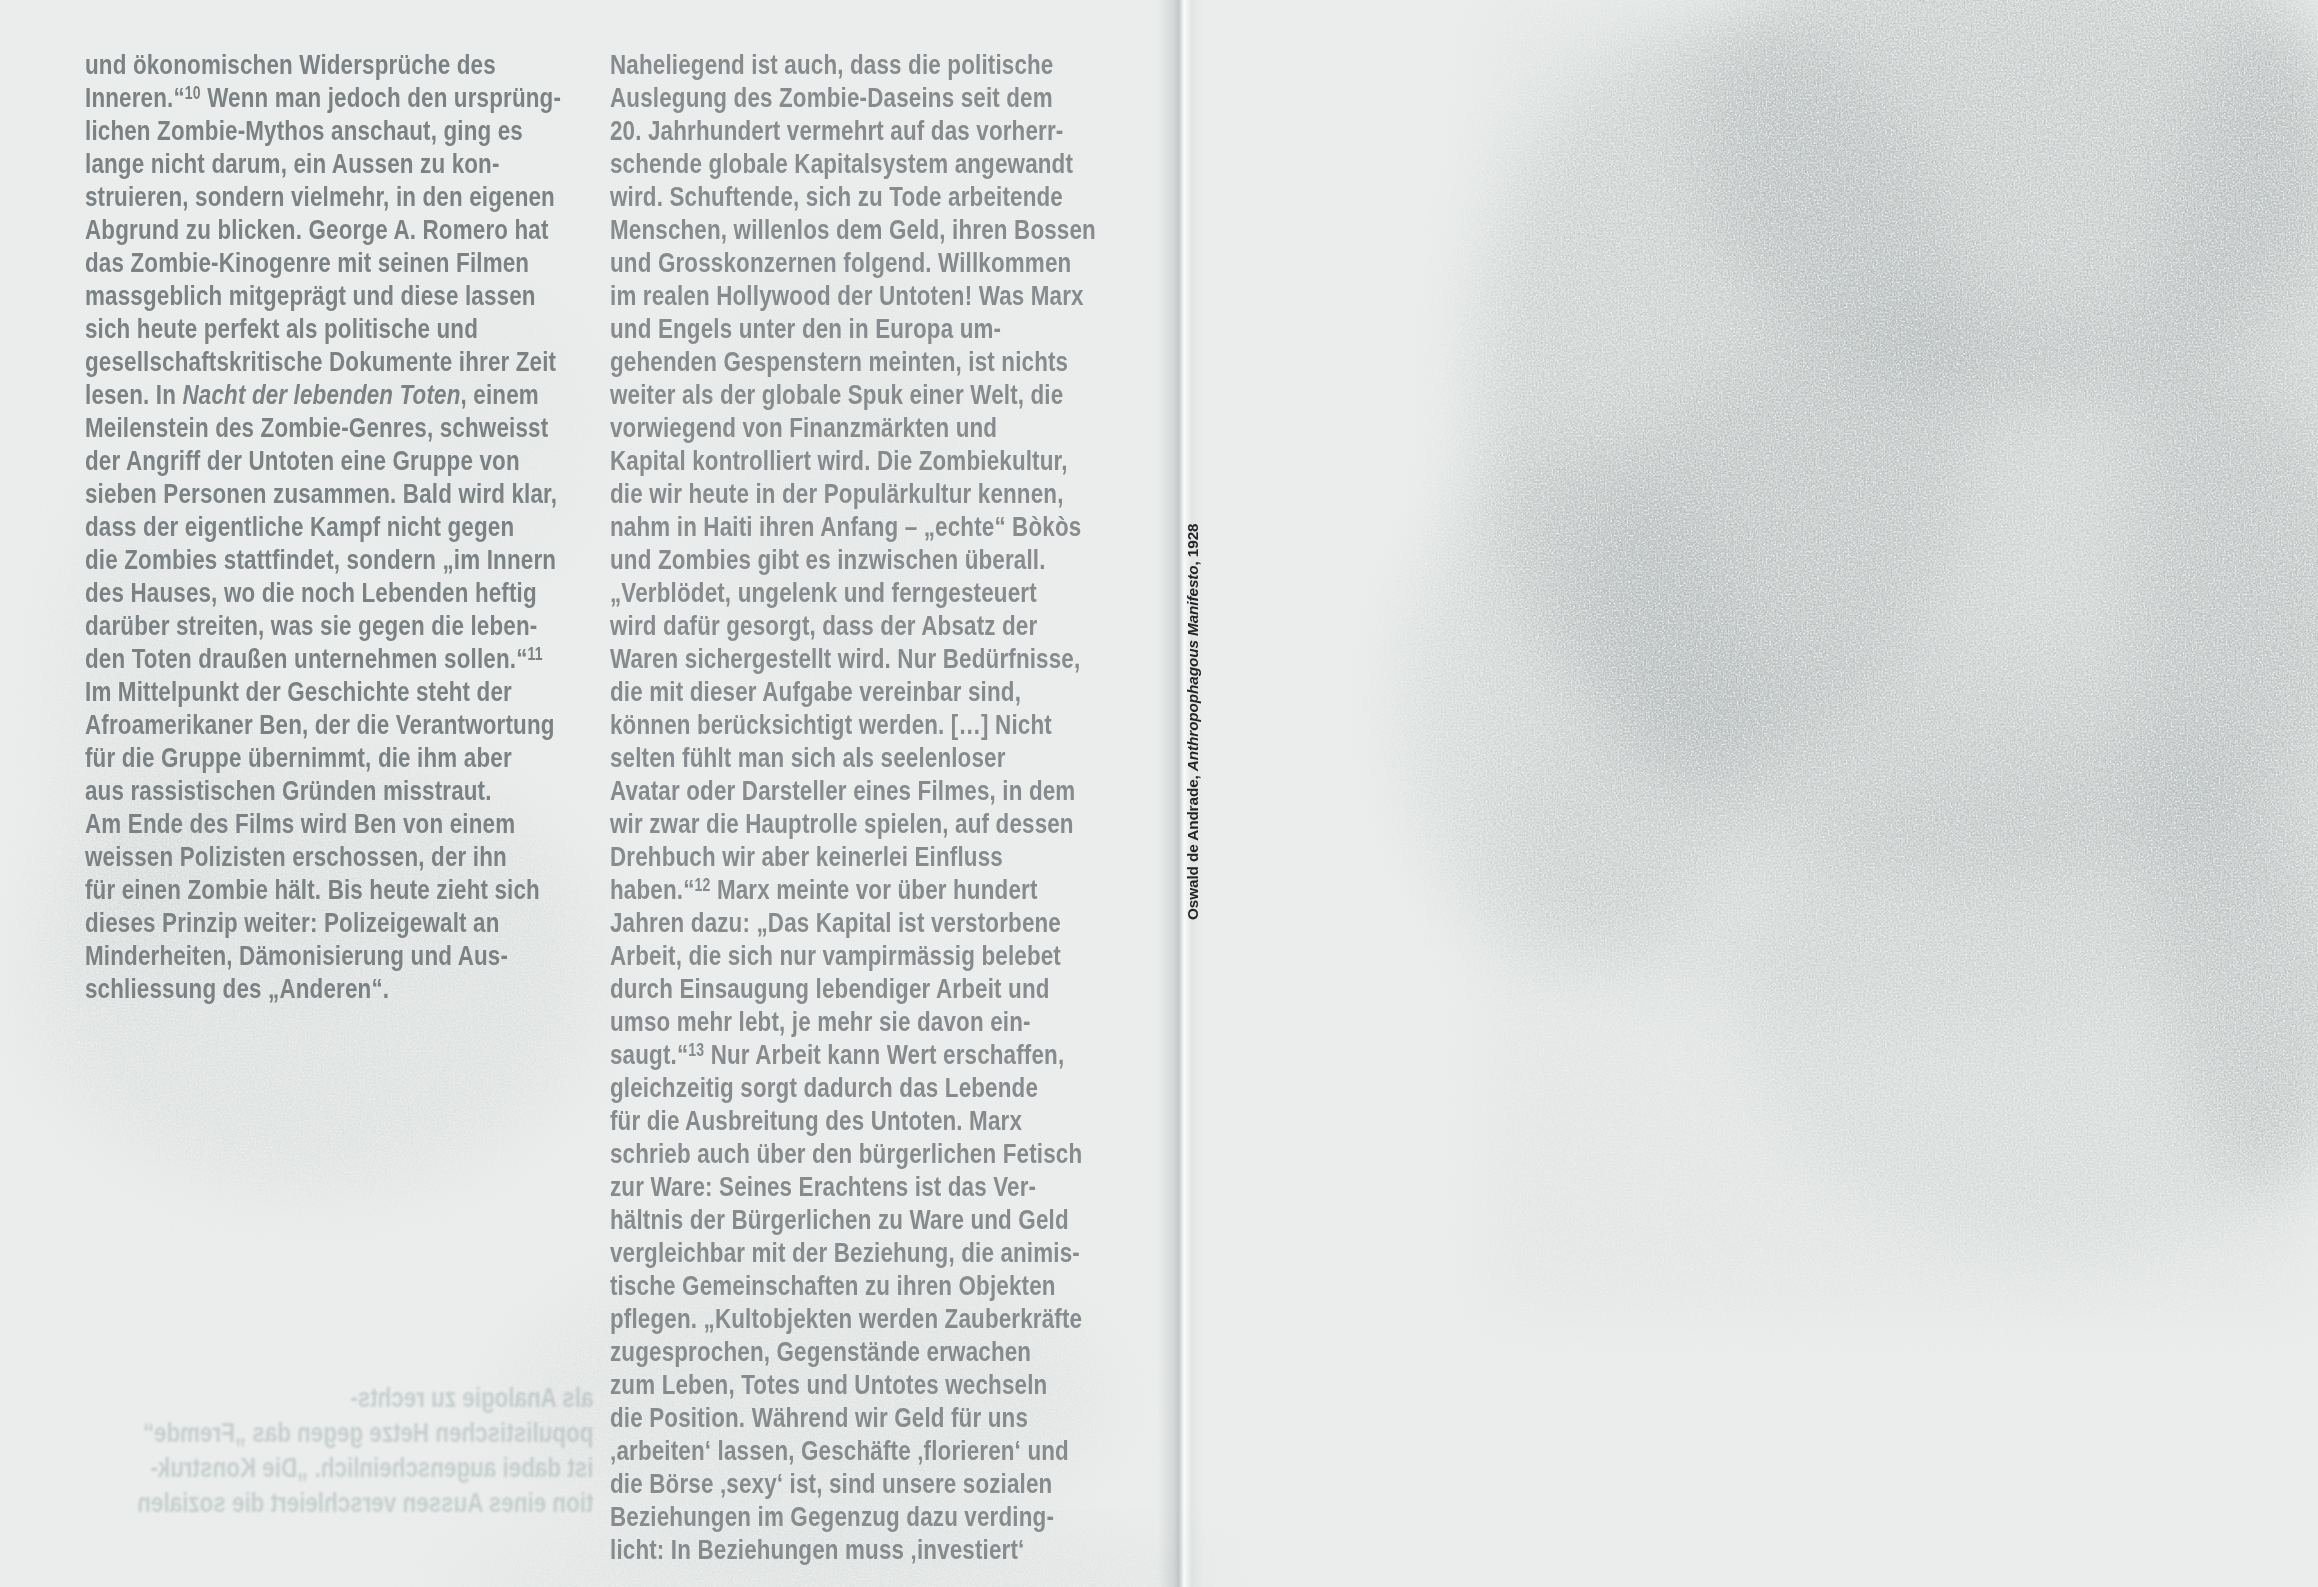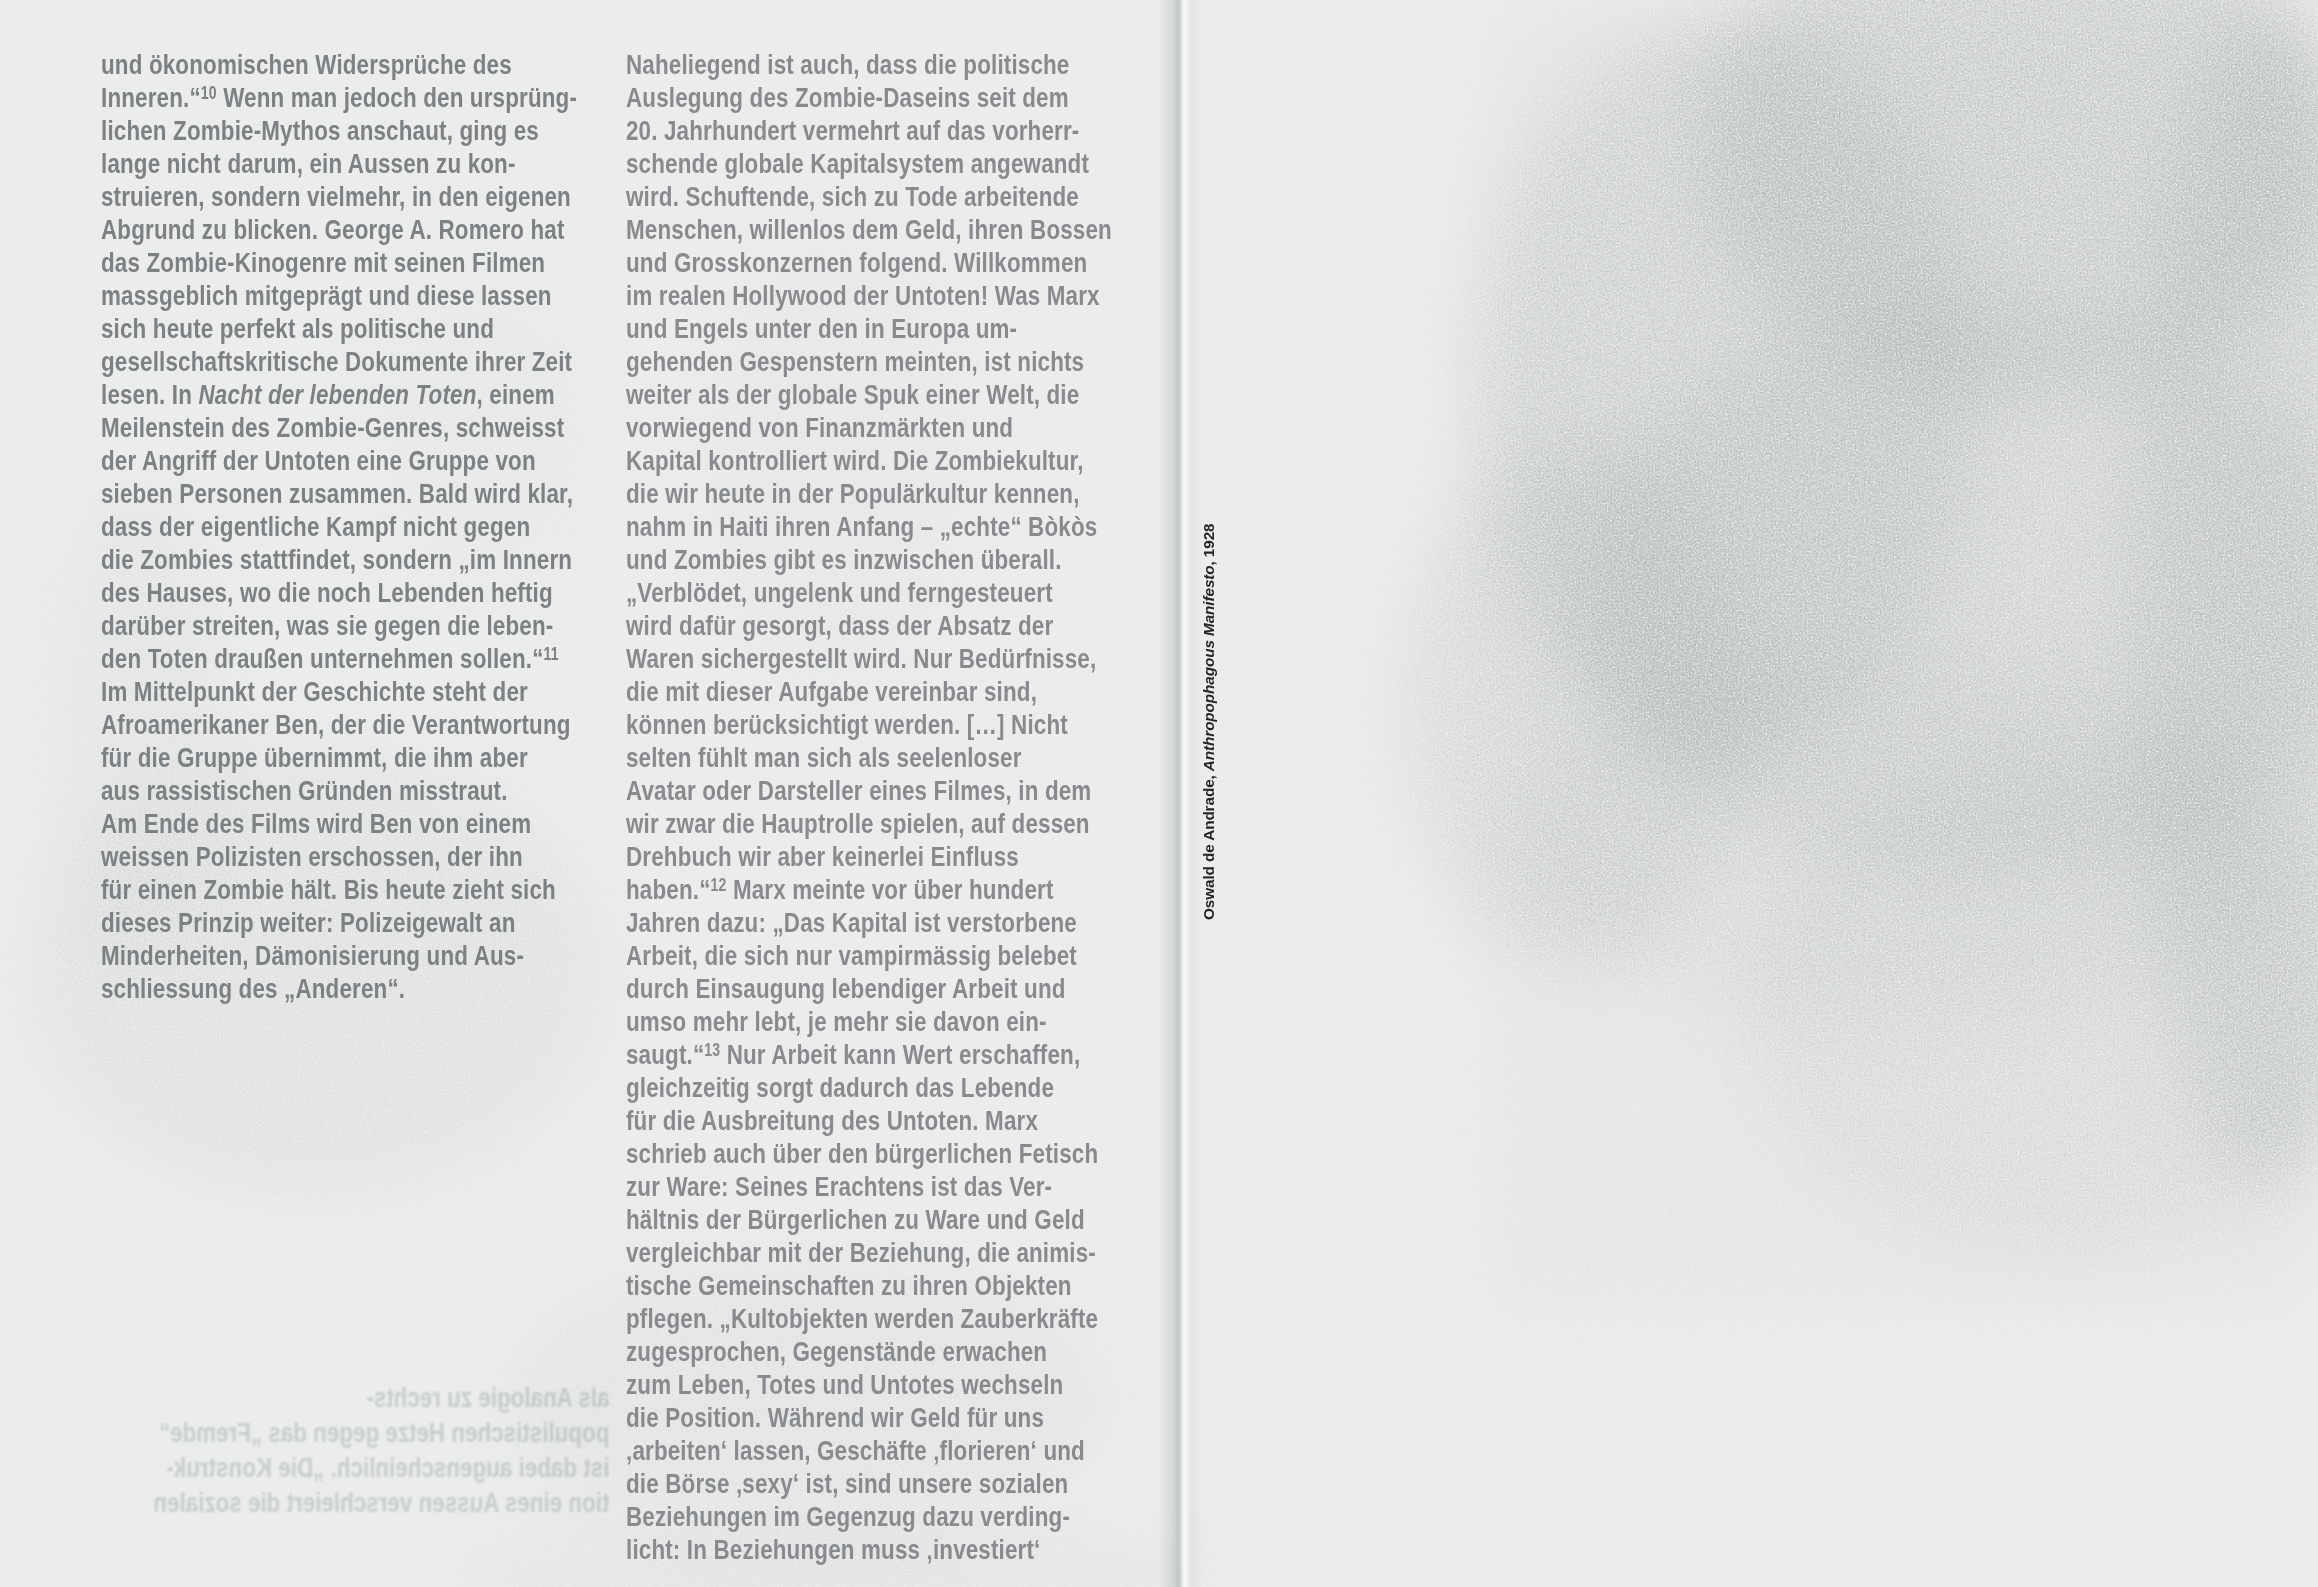--- a/index.html
+++ b/index.html
@@ -41,21 +41,21 @@
     position:absolute;left:1158px;top:0;width:45px;height:1588px;
     background:linear-gradient(90deg,
       rgba(110,120,122,0) 0%,
       rgba(110,120,122,.18) 35%,
       rgba(90,100,102,.28) 46%,
       rgba(255,255,255,.75) 58%,
       rgba(150,158,160,.10) 75%,
       rgba(150,158,160,0) 100%);
   }
   .texture{position:absolute;left:0;top:0;pointer-events:none;}
-  .textlayer{position:absolute;left:16px;top:0;width:1886px;height:1588px;}
+  .textlayer{position:absolute;left:0;top:0;width:1886px;height:1588px;}
 </style>
 </head>
 <body>
 
 <svg class="texture" width="2319" height="1588" viewBox="0 0 2500 1712">
   <defs>
     <filter id="grain" x="-30%" y="-30%" width="160%" height="160%">
       <feGaussianBlur in="SourceGraphic" stdDeviation="38" result="soft"></feGaussianBlur>
       <feTurbulence type="fractalNoise" baseFrequency="0.52" numOctaves="3" seed="11" result="noise"></feTurbulence>
       <feColorMatrix in="noise" type="matrix" values="0 0 0 0 0.40  0 0 0 0 0.43  0 0 0 0 0.43  0.9 0.9 0.9 0 -0.85" result="cn"></feColorMatrix>

